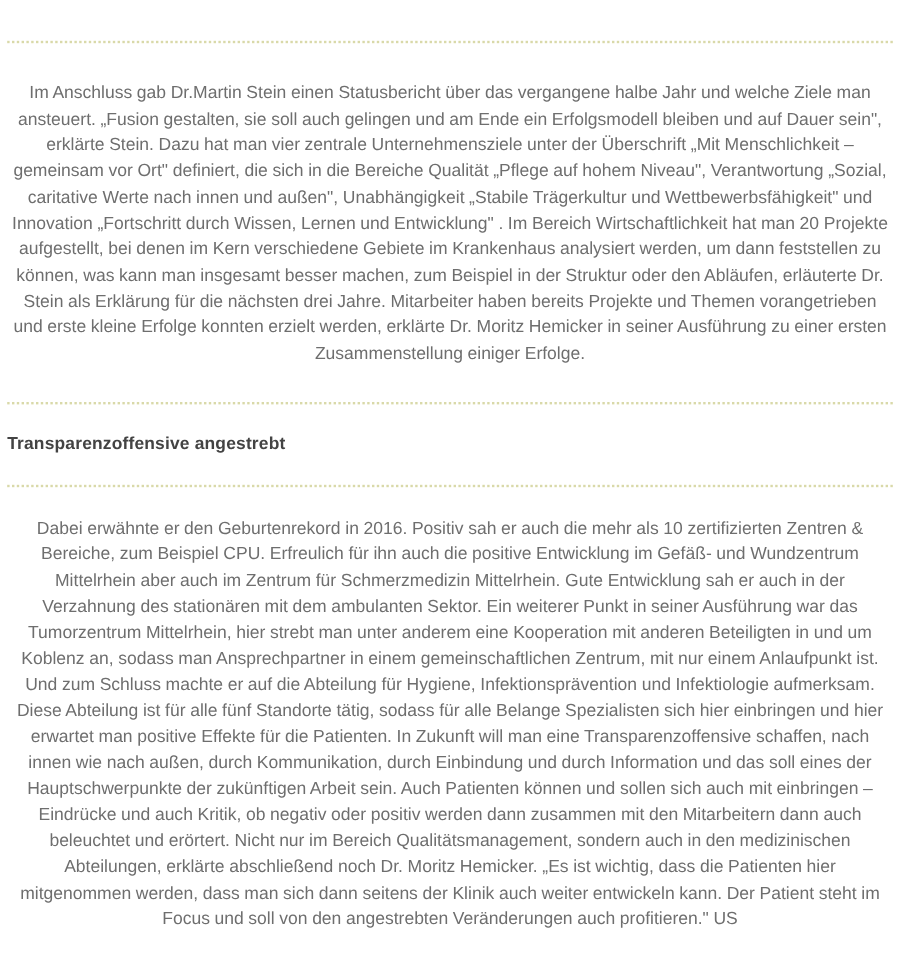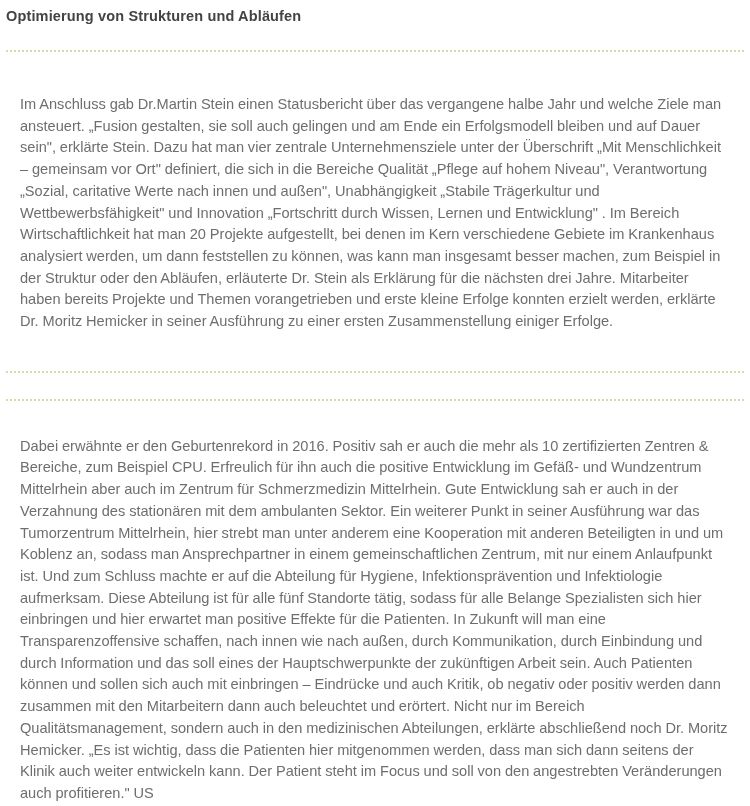--- a/index.html
+++ b/index.html
@@ -41,23 +41,23 @@
     width: 100%;
   }
   .rule-top-gap {
     margin-top: 26px;
   }
   .body-copy {
     font-family: "Liberation Sans", sans-serif;
     font-size: 14.6px;
     line-height: 21.7px;
     color: #6e6e6e;
-    margin: 14px;
+    margin: 4px;
     padding: 0;
-    text-align: left;
+    text-align: center;
     hyphens: none;
     word-spacing: -0.2px;
   }
   .para-first {
     padding-top: 28px;
   }
   .para-second {
     padding-top: 21px;
   }
   .heading-two-wrap {
@@ -68,24 +68,24 @@
   }
   .sig {
   }
 </style>
 </head>
 <body>
 
 <div class="page">
 
   <div class="heading-block-first">
-    <h2 class="section-heading">Optimierung von Strukturen und Abläufen</h2>
     <hr class="rule rule-top-gap">
     <p class="body-copy para-first">Im Anschluss gab Dr.Martin Stein einen Statusbericht über das vergangene halbe Jahr und welche Ziele man ansteuert. „Fusion gestalten, sie soll auch gelingen und am Ende ein Erfolgsmodell bleiben und auf Dauer sein", erklärte Stein. Dazu hat man vier zentrale Unternehmensziele unter der Überschrift „Mit Menschlichkeit – gemeinsam vor Ort" definiert, die sich in die Bereiche Qualität „Pflege auf hohem Niveau", Verantwortung „Sozial, caritative Werte nach innen und außen", Unabhängigkeit „Stabile Trägerkultur und Wettbewerbsfähigkeit" und Innovation „Fortschritt durch Wissen, Lernen und Entwicklung" . Im Bereich Wirtschaftlichkeit hat man 20 Projekte aufgestellt, bei denen im Kern verschiedene Gebiete im Krankenhaus analysiert werden, um dann feststellen zu können, was kann man insgesamt besser machen, zum Beispiel in der Struktur oder den Abläufen, erläuterte Dr. Stein als Erklärung für die nächsten drei Jahre. Mitarbeiter haben bereits Projekte und Themen vorangetrieben und erste kleine Erfolge konnten erzielt werden, erklärte Dr. Moritz Hemicker in seiner Ausführung zu einer ersten Zusammenstellung einiger Erfolge.</p>
   </div>
 
   <div class="heading-two-wrap">
     <hr class="rule">
+    <h2 class="section-heading heading-two-rule-gap">Transparenzoffensive angestrebt</h2>
     <hr class="rule rule-top-gap">
     <p class="body-copy para-second"><span>Dabei erwähnte er den Geburtenrekord in 2016. Positiv sah er auch die mehr als 10 zertifizierten Zentren &amp; Bereiche, zum Beispiel CPU. Erfreulich für ihn auch die positive Entwicklung im Gefäß- und Wundzentrum Mittelrhein aber auch im Zentrum für Schmerzmedizin Mittelrhein. Gute Entwicklung sah er auch in der Verzahnung des stationären mit dem ambulanten Sektor. Ein weiterer Punkt in seiner Ausführung war das Tumorzentrum Mittelrhein, hier strebt man unter anderem eine Kooperation mit anderen Beteiligten in und um Koblenz an, sodass man Ansprechpartner in einem gemeinschaftlichen Zentrum, mit nur einem Anlaufpunkt ist. Und zum Schluss machte er auf die Abteilung für Hygiene, Infektionsprävention und Infektiologie aufmerksam. Diese Abteilung ist für alle fünf Standorte tätig, sodass für alle Belange Spezialisten sich hier einbringen und hier erwartet man positive Effekte für die Patienten. In Zukunft will man eine Transparenzoffensive schaffen, nach innen wie nach außen, durch Kommunikation, durch Einbindung und durch Information und das soll eines der Hauptschwerpunkte der zukünftigen Arbeit sein. Auch Patienten können und sollen sich auch mit einbringen – Eindrücke und auch Kritik, ob negativ oder positiv werden dann zusammen mit den Mitarbeitern dann auch beleuchtet und erörtert. Nicht nur im Bereich Qualitätsmanagement, sondern auch in den medizinischen Abteilungen, erklärte abschließend noch Dr. Moritz Hemicker. „Es ist wichtig, dass die Patienten hier mitgenommen werden, dass man sich dann seitens der Klinik auch weiter entwickeln kann. Der Patient steht im Focus und soll von den angestrebten Veränderungen auch profitieren."</span> <span class="sig">US</span></p>
   </div>
 
 </div>
 
 </body></html>

